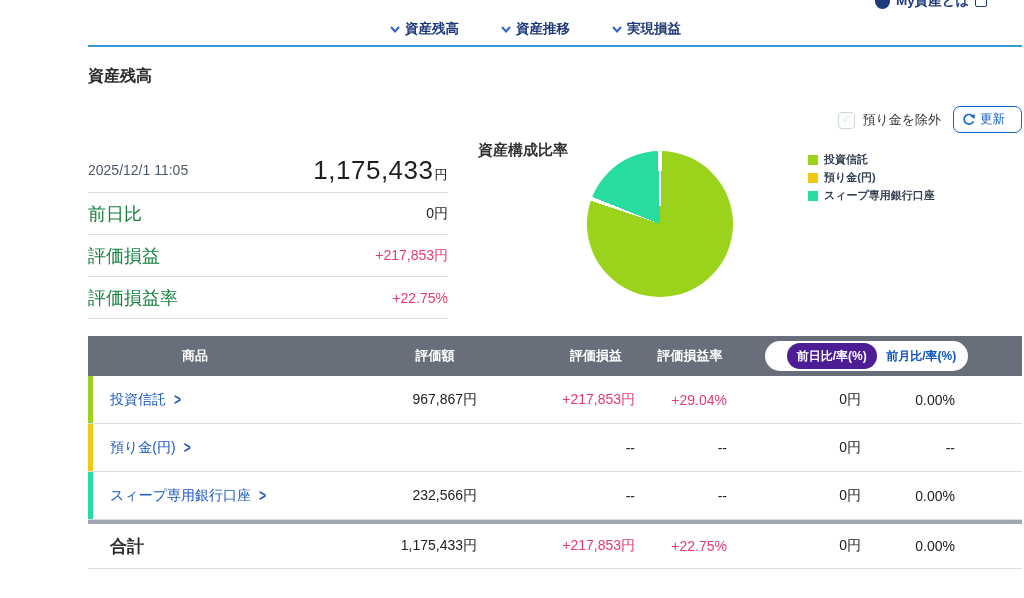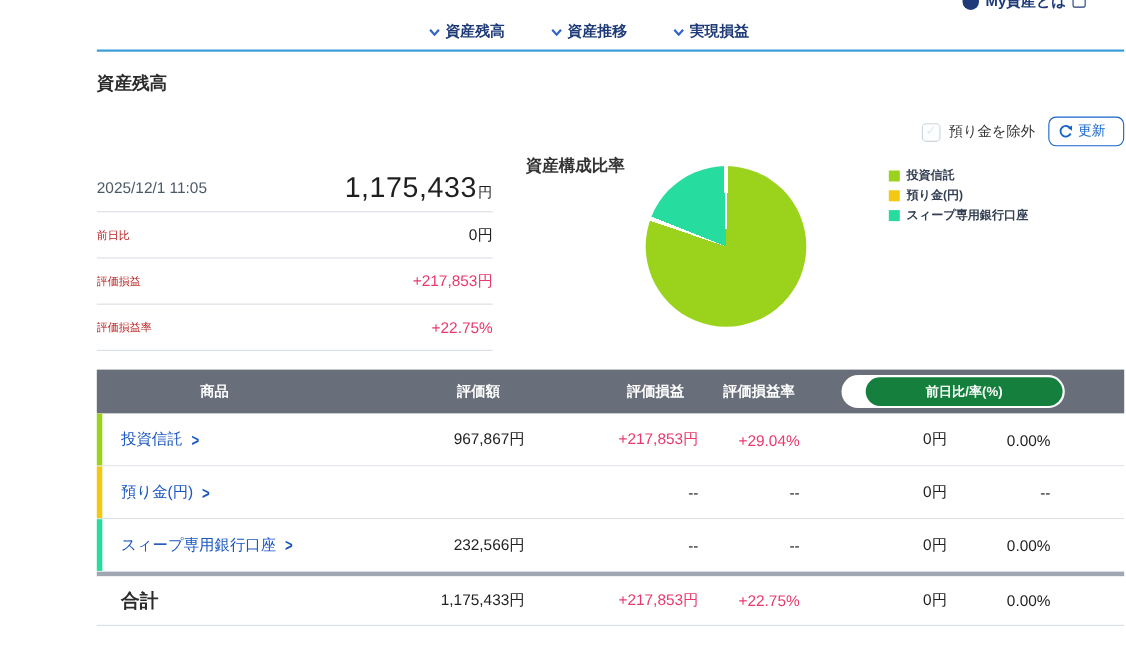--- a/index.html
+++ b/index.html
@@ -20,42 +20,42 @@
   .controls { position:absolute; top:106px; left:788px; width:234px; display:flex; align-items:center; justify-content:flex-end; gap:12px; }
   .chk-wrap { display:flex; align-items:flex-end; gap:7px; cursor:pointer; }
   .chk { width:17px; height:17px; border:1.5px solid #ccd5dd; border-radius:4px; background:#fdfefe; position:relative; }
   .chk::after { content:"✓"; position:absolute; left:2px; top:-1px; font-size:12px; color:#e3e9ee; }
   .chk-label { font-size:13px; color:#333; }
   .refresh-btn { display:flex; align-items:center; gap:5px; border:1.5px solid #1464c8; border-radius:7px; background:#fff; color:#1464c8; font-size:12.5px; padding:4px 16px 4px 8px; cursor:pointer; }
 
   
   .summary { position:absolute; top:148px; left:88px; width:360px; }
   .srow { display:flex; align-items:center; justify-content:space-between; height:42px; border-bottom:1px solid #d9dee4; }
-  .srow .slabel { font-size:10px; color:#b91c1c; }
+  .srow .slabel { font-size:18px; color:#15803d; }
   .srow .sval { font-size:14px; color:#222; }
   .bigrow { height:45px; }
   .date { font-size:14px; color:#4c5866; }
   .bigval { font-size:26px; color:#1f1f1f; font-weight:500; letter-spacing:.5px; }
   .bigval .unit { font-size:13px; font-weight:normal; margin-left:1px; }
   .pink { color:#e8396d !important; }
 
   
   .pie-title { position:absolute; top:141px; left:478px; font-size:15px; font-weight:bold; color:#333; }
   .pie { position:absolute; top:151px; left:587px; width:146px; height:146px; border-radius:50%; }
   .legend { position:absolute; top:152px; left:808px; display:flex; flex-direction:column; gap:3px; }
   .litem { display:flex; align-items:center; gap:6px; font-size:11px; font-weight:bold; color:#333f52; }
   .lsq { width:10px; height:10px; flex:0 0 10px; }
 
   
   .table { position:absolute; top:336px; left:88px; width:934px; }
   .thead { position:relative; height:40px; background:#696f7a; }
   .th { position:absolute; top:0; height:40px; line-height:40px; color:#fff; font-size:13px; font-weight:bold; transform:translateX(-50%); }
   .toggle { position:absolute; left:677px; top:5px; width:203px; height:30px; background:#fff; border-radius:15px; display:flex; padding:2px; }
   .tg { flex:1; border-radius:13px; font-size:12px; font-weight:bold; display:flex; align-items:center; justify-content:center; cursor:pointer; }
-  .tg.active { background:#15803d; color:#fff;margin-left:20px; }
+  .tg.active { background:#4c1d95; color:#fff;margin-left:20px; }
   .tg.inactive { background:#fff; color:#0e57c2; }
 
   .trow { position:relative; height:48px; border-bottom:1px solid #d9dee4; background:#fff; }
   .bar { position:absolute; left:0; top:0; width:5px; height:100%; }
   .prod { position:absolute; left:22px; top:0; height:100%; display:flex; align-items:center; gap:8px; font-size:14px; color:#1a56c0; cursor:pointer; text-decoration:none; }
   .chev { font-size:12px; font-weight:bold; transform:scaleY(1.3); }
   .cell { position:absolute; top:0; height:100%; display:flex; align-items:center; font-size:14px; color:#222; }
   .c-val   { right:545px; } .c-pl  { right:387px; }
   .c-rate  { right:295px; } .c-day { right:161px; }
   .c-month { right:67px;  }
@@ -150,20 +150,21 @@
   </div>
 
   <div class="table">
     <div class="thead">
       <span class="th" style="left:107px">商品</span>
       <span class="th" style="left:347px">評価額</span>
       <span class="th" style="left:508px">評価損益</span>
       <span class="th" style="left:602px">評価損益率</span>
       <div class="toggle">
         <span class="tg active">前日比/率(%)</span>
+        <span class="tg inactive">前月比/率(%)</span>
       </div>
     </div>
 
     <div class="trow">
       <span class="bar" style="background: rgb(155, 211, 28);"></span>
       <a class="prod">
           <span>投資信託</span>
           <span class="chev">&gt;</span>
         </a>
       <span class="cell c-val">967,867円</span>

